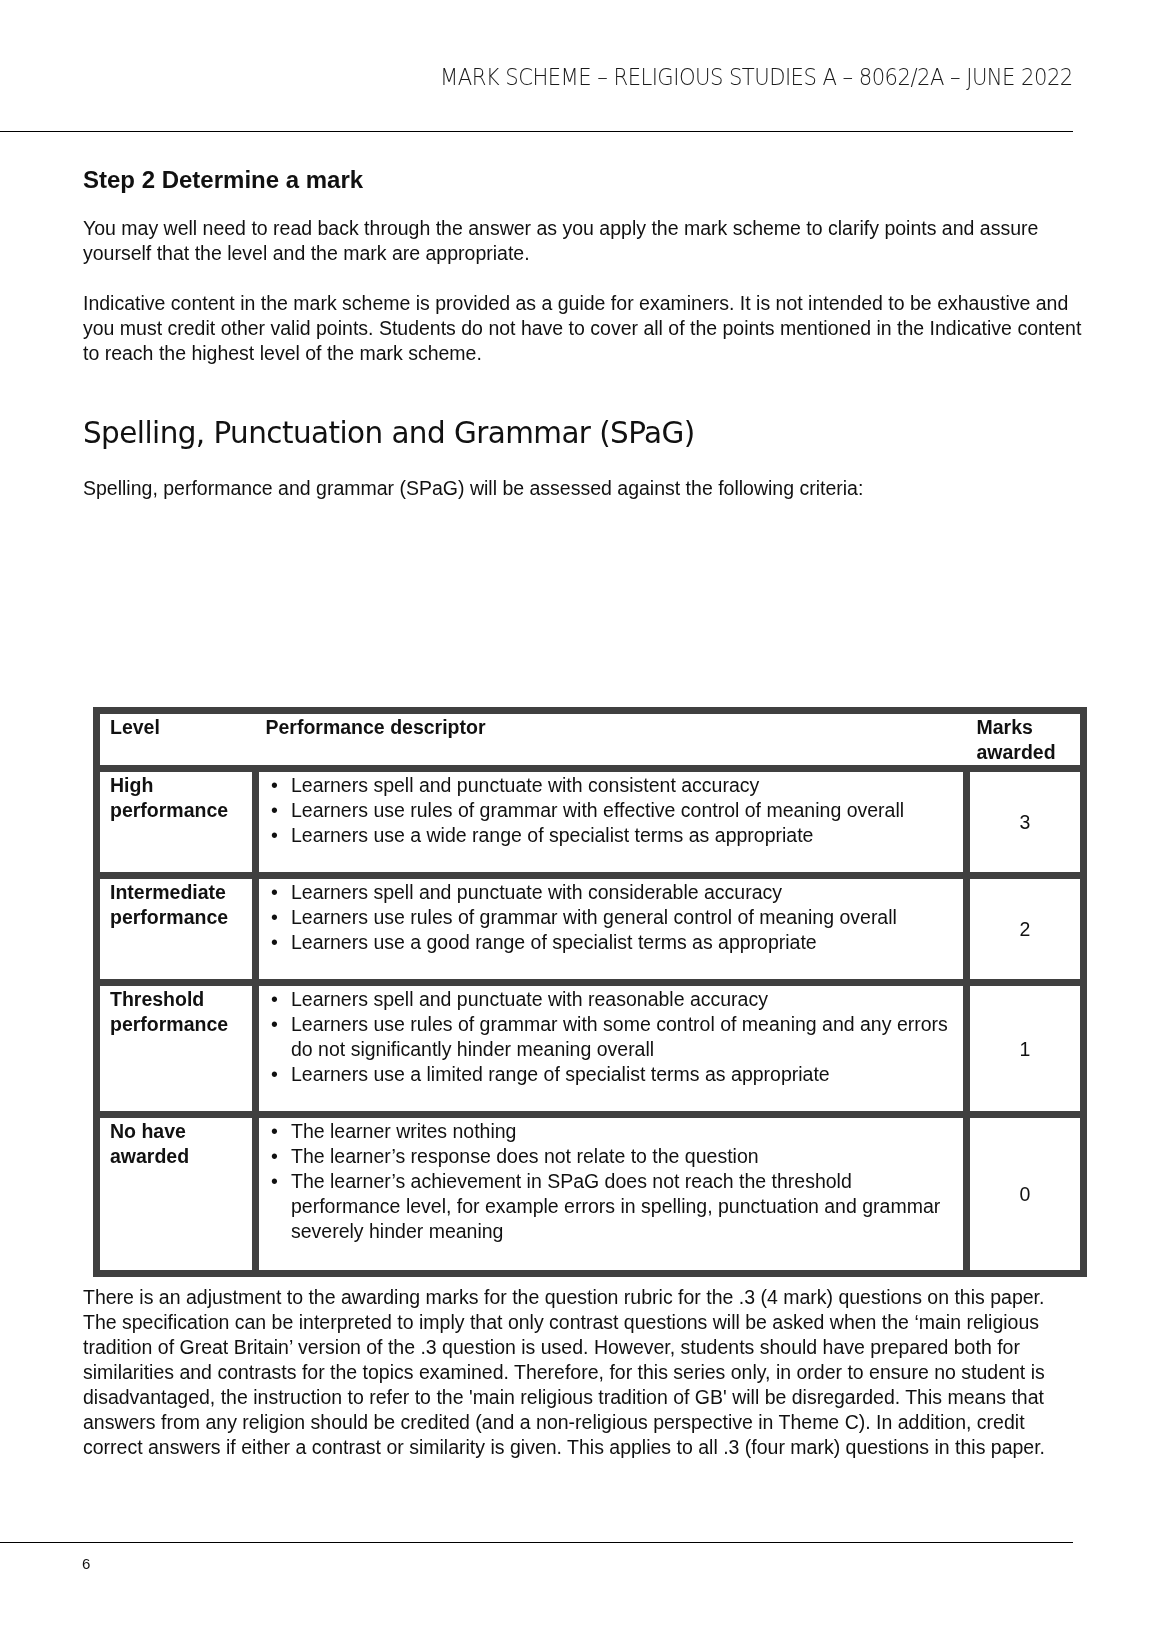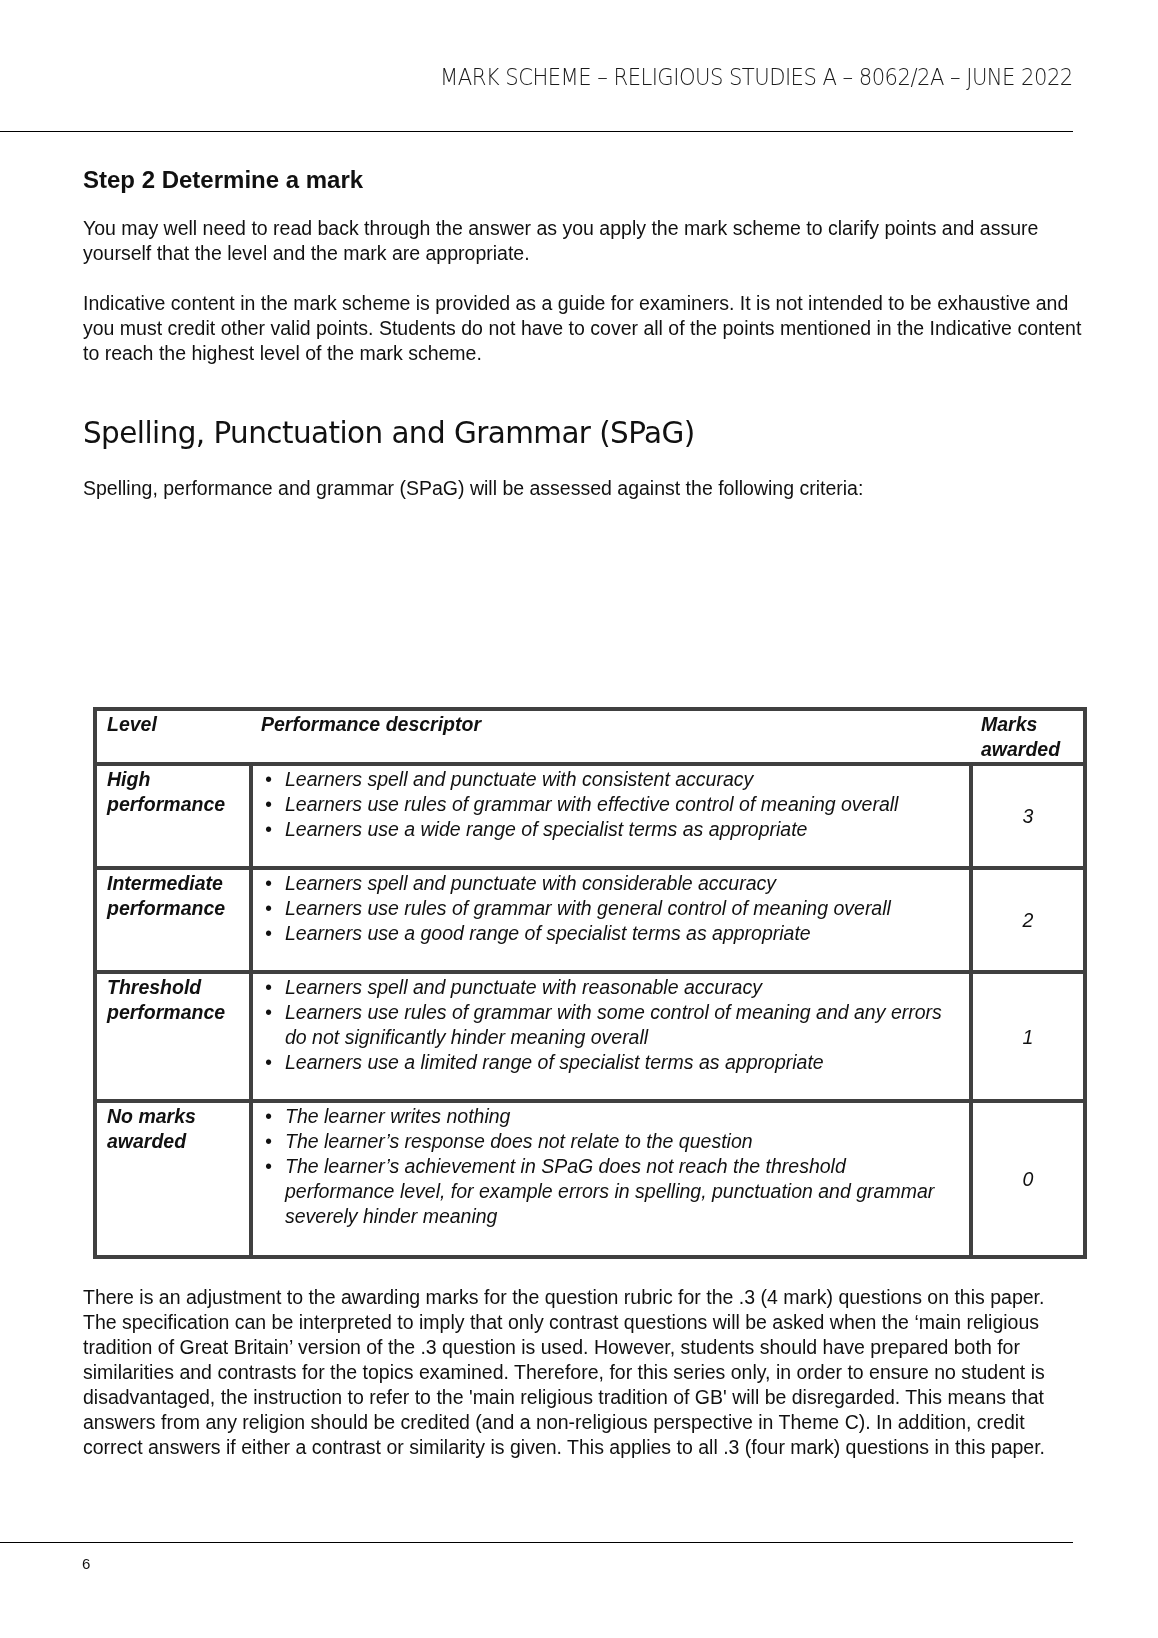--- a/index.html
+++ b/index.html
@@ -67,25 +67,24 @@
     table.spag {
       position: absolute;
       top: 707px;
       left: 93px;
       width: 994px;
       border-collapse: collapse;
       font-size: 19.5px;
       line-height: 25px;
     }
     table.spag td, table.spag th {
-      border: 4px solid #404040;
+      border: 7px solid #404040;
       vertical-align: top;
       text-align: left;
       padding: 1px 10px 0 10px;
-      font-style: italic;
     }
     table.spag thead th {
       font-weight: bold;
       height: 48px;
       padding-top: 1px;
     }
     table.spag thead th.h-level { border-right: none; width: 132px; }
     table.spag thead th.h-desc { border-left: none; border-right: none; }
     table.spag thead th.h-marks { border-left: none; width: 90px; }
     td.level-cell {
@@ -191,21 +190,21 @@
       <td class="desc-cell">
         <ul>
           <li>Learners spell and punctuate with reasonable accuracy</li>
           <li>Learners use rules of grammar with some control of meaning and any errors do not significantly hinder meaning overall</li>
           <li>Learners use a limited range of specialist terms as appropriate</li>
         </ul>
       </td>
       <td class="marks-cell">1</td>
     </tr>
     <tr class="row-none">
-      <td class="level-cell">No marks awarded</td>
+      <td class="level-cell">No have awarded</td>
       <td class="desc-cell">
         <ul>
           <li>The learner writes nothing</li>
           <li>The learner’s response does not relate to the question</li>
           <li>The learner’s achievement in SPaG does not reach the threshold performance level, for example errors in spelling, punctuation and grammar severely hinder meaning</li>
         </ul>
       </td>
       <td class="marks-cell">0</td>
     </tr>
   </tbody>

